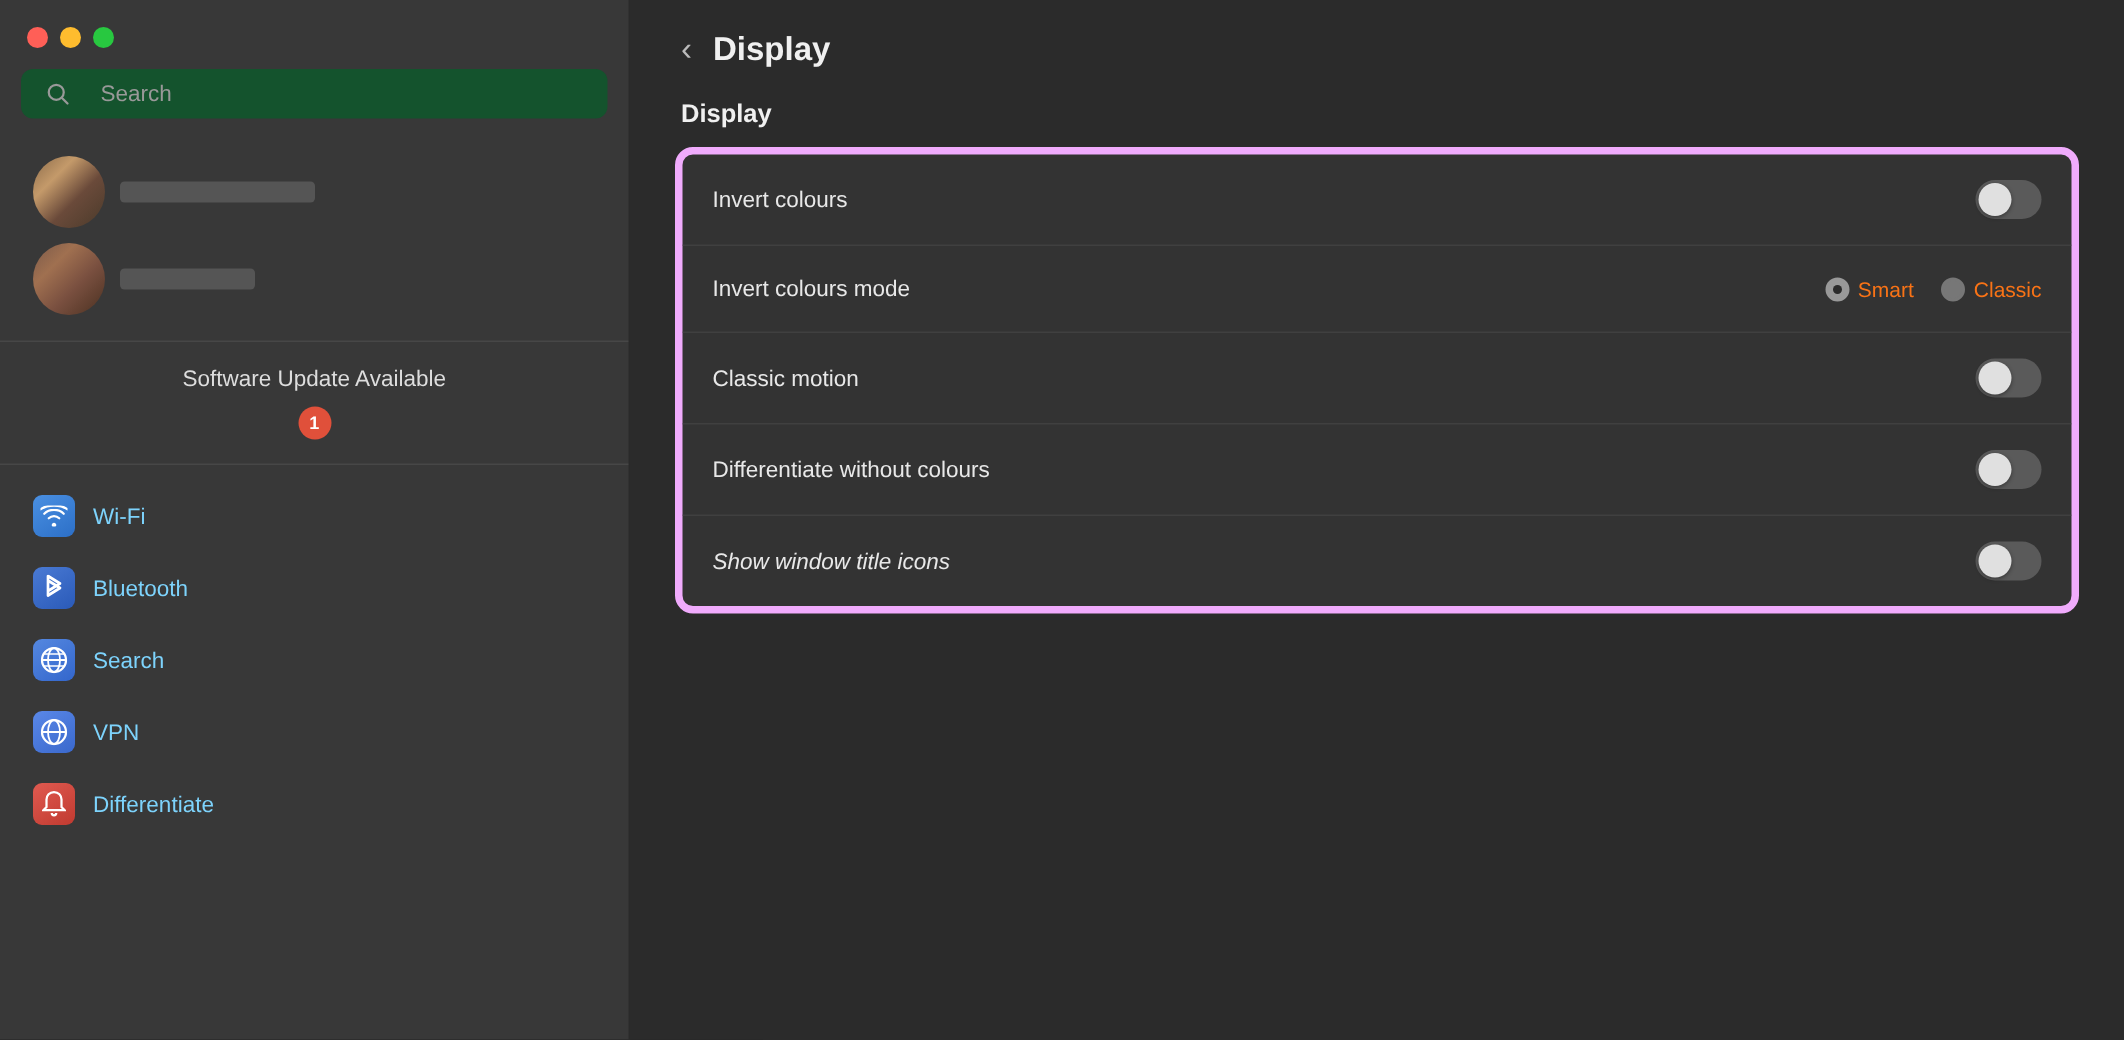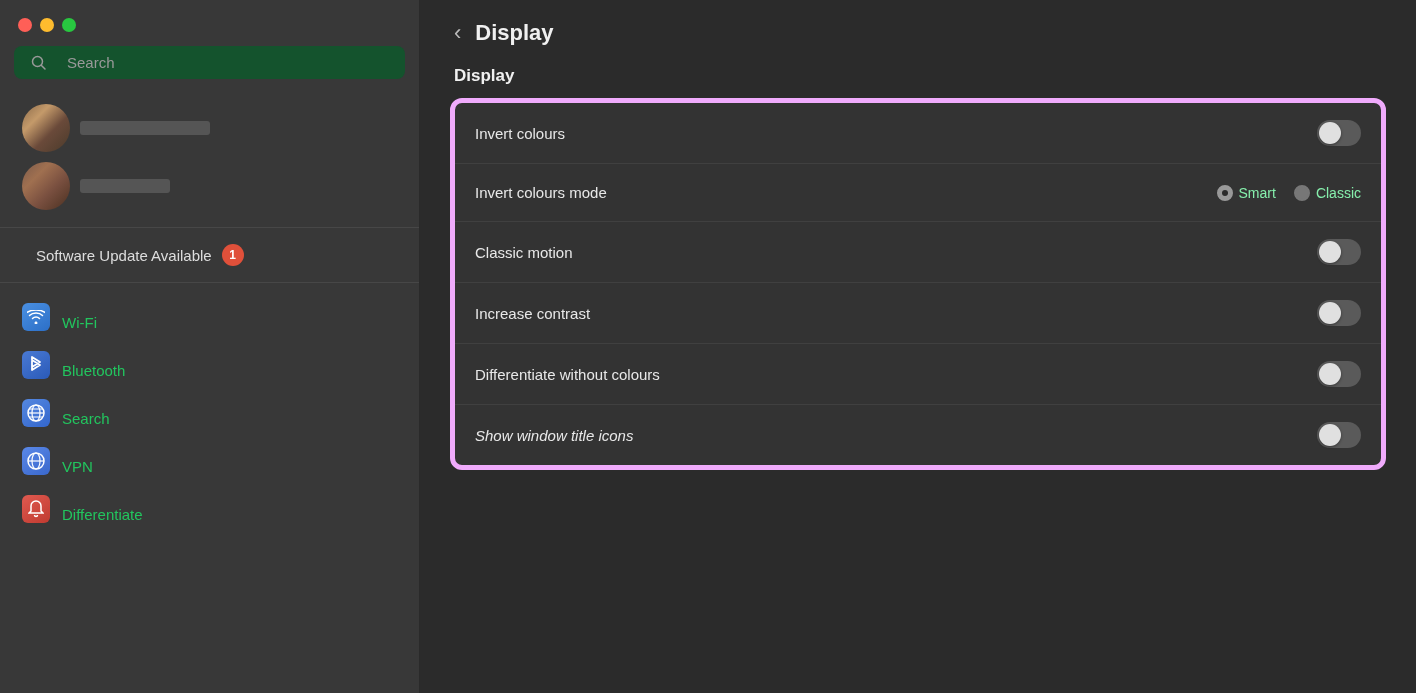--- a/index.html
+++ b/index.html
@@ -126,20 +126,21 @@
     }
 
     .software-update-row {
       display: flex;
       align-items: center;
       gap: 10px;
       padding: 10px 36px;
       color: #ddd;
       font-size: 15px;
       cursor: pointer;
+      flex-direction: column;
     }
 
     .update-badge {
       background: #e0503a;
       color: white;
       border-radius: 50%;
       width: 22px;
       height: 22px;
       display: flex;
       align-items: center;
@@ -149,24 +150,24 @@
     }
 
     .sidebar-divider {
       height: 1px;
       background: rgba(255,255,255,0.08);
       margin: 6px 0;
     }
 
     .sidebar-item {
       display: flex;
-      align-items: flex-end;
+      align-items: center;
       gap: 12px;
       padding: 10px 22px;
-      color: #22c55e;
+      color: #7dd3fc;
       font-size: 15px;
       cursor: pointer;
       border-radius: 0;
     }
 
     .sidebar-item-icon {
       width: 28px;
       height: 28px;
       border-radius: 6px;
       display: flex;
@@ -317,21 +318,21 @@
       height: 6px;
       border-radius: 50%;
       background: #2b2b2b;
       top: 50%;
       left: 50%;
       transform: translate(-50%, -50%);
     }
 
     .radio-label {
       font-size: 14px;
-      color: #86efac;
+      color: #f97316;
     }
   </style>
 </head>
 <body>
 
 <div class="sidebar">
 
   <div class="traffic-lights">
     <div class="traffic-light close"></div>
     <div class="traffic-light minimize"></div>
@@ -466,28 +467,20 @@
 
     <div class="settings-row">
       <span class="settings-row-label">Classic motion</span>
       <div class="settings-row-right">
         <div class="toggle">
           <div class="toggle-thumb"></div>
         </div>
       </div>
     </div>
 
-    <div class="settings-row">
-      <span class="settings-row-label">Increase contrast</span>
-      <div class="settings-row-right">
-        <div class="toggle">
-          <div class="toggle-thumb"></div>
-        </div>
-      </div>
-    </div>
 
 
     <div class="settings-row">
       <span class="settings-row-label">Differentiate without colours</span>
       <div class="settings-row-right">
         <div class="toggle">
           <div class="toggle-thumb"></div>
         </div>
       </div>
     </div>

